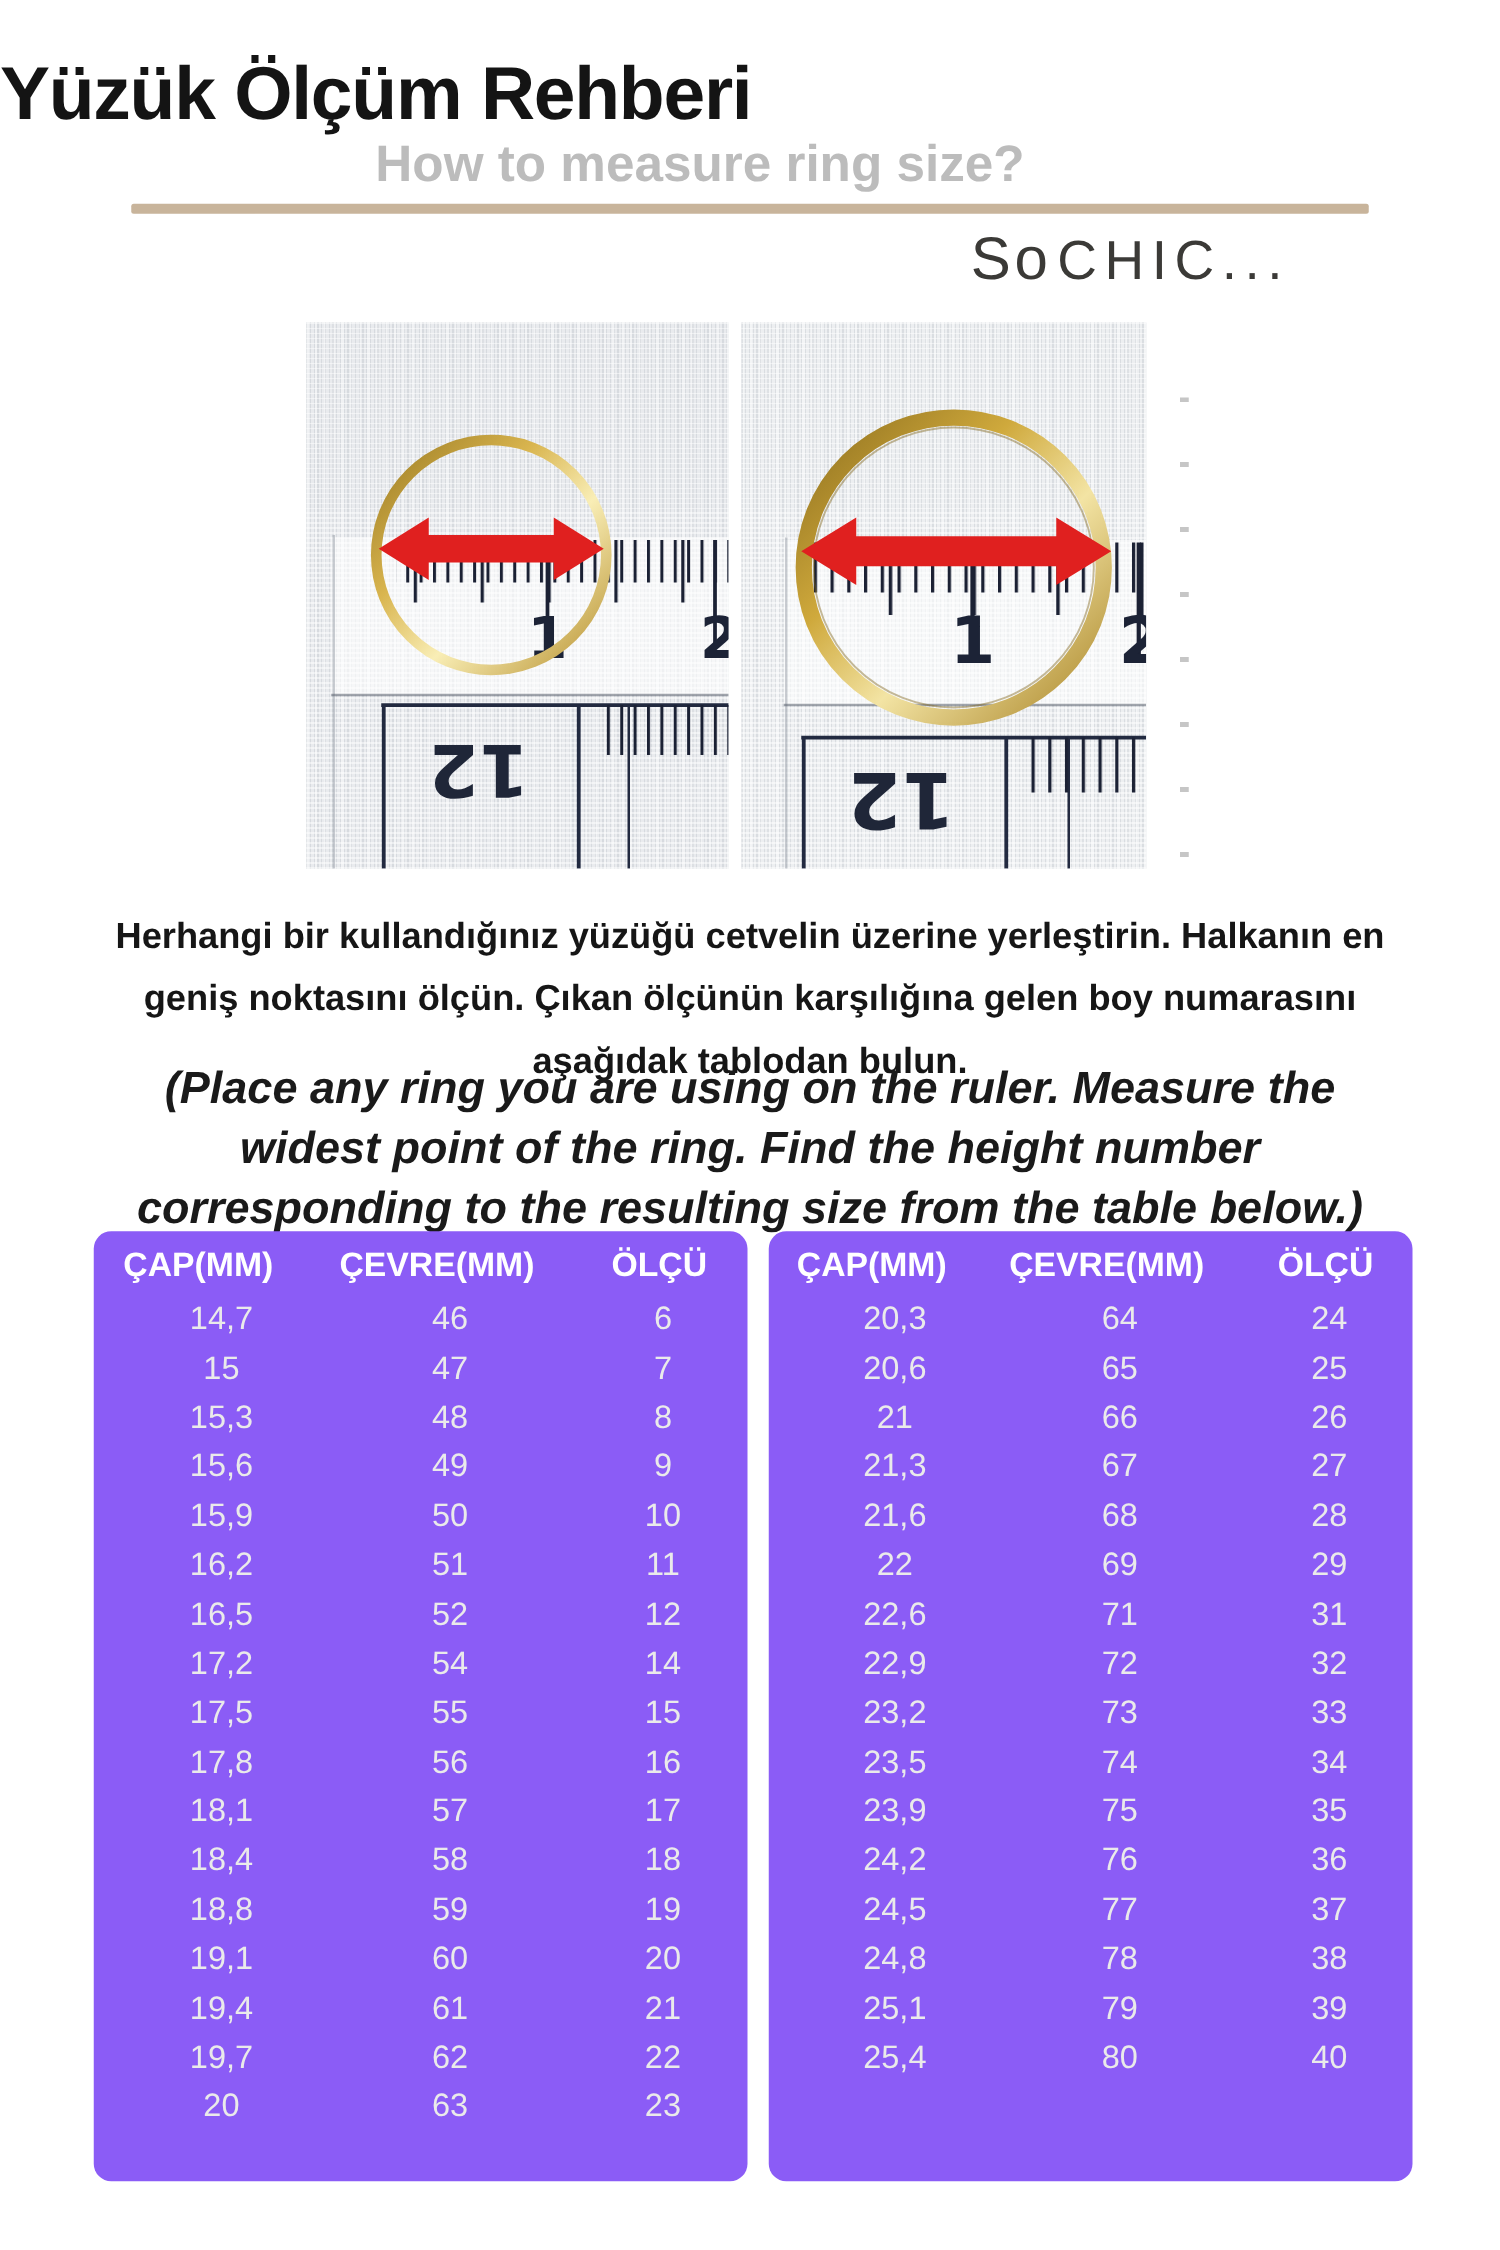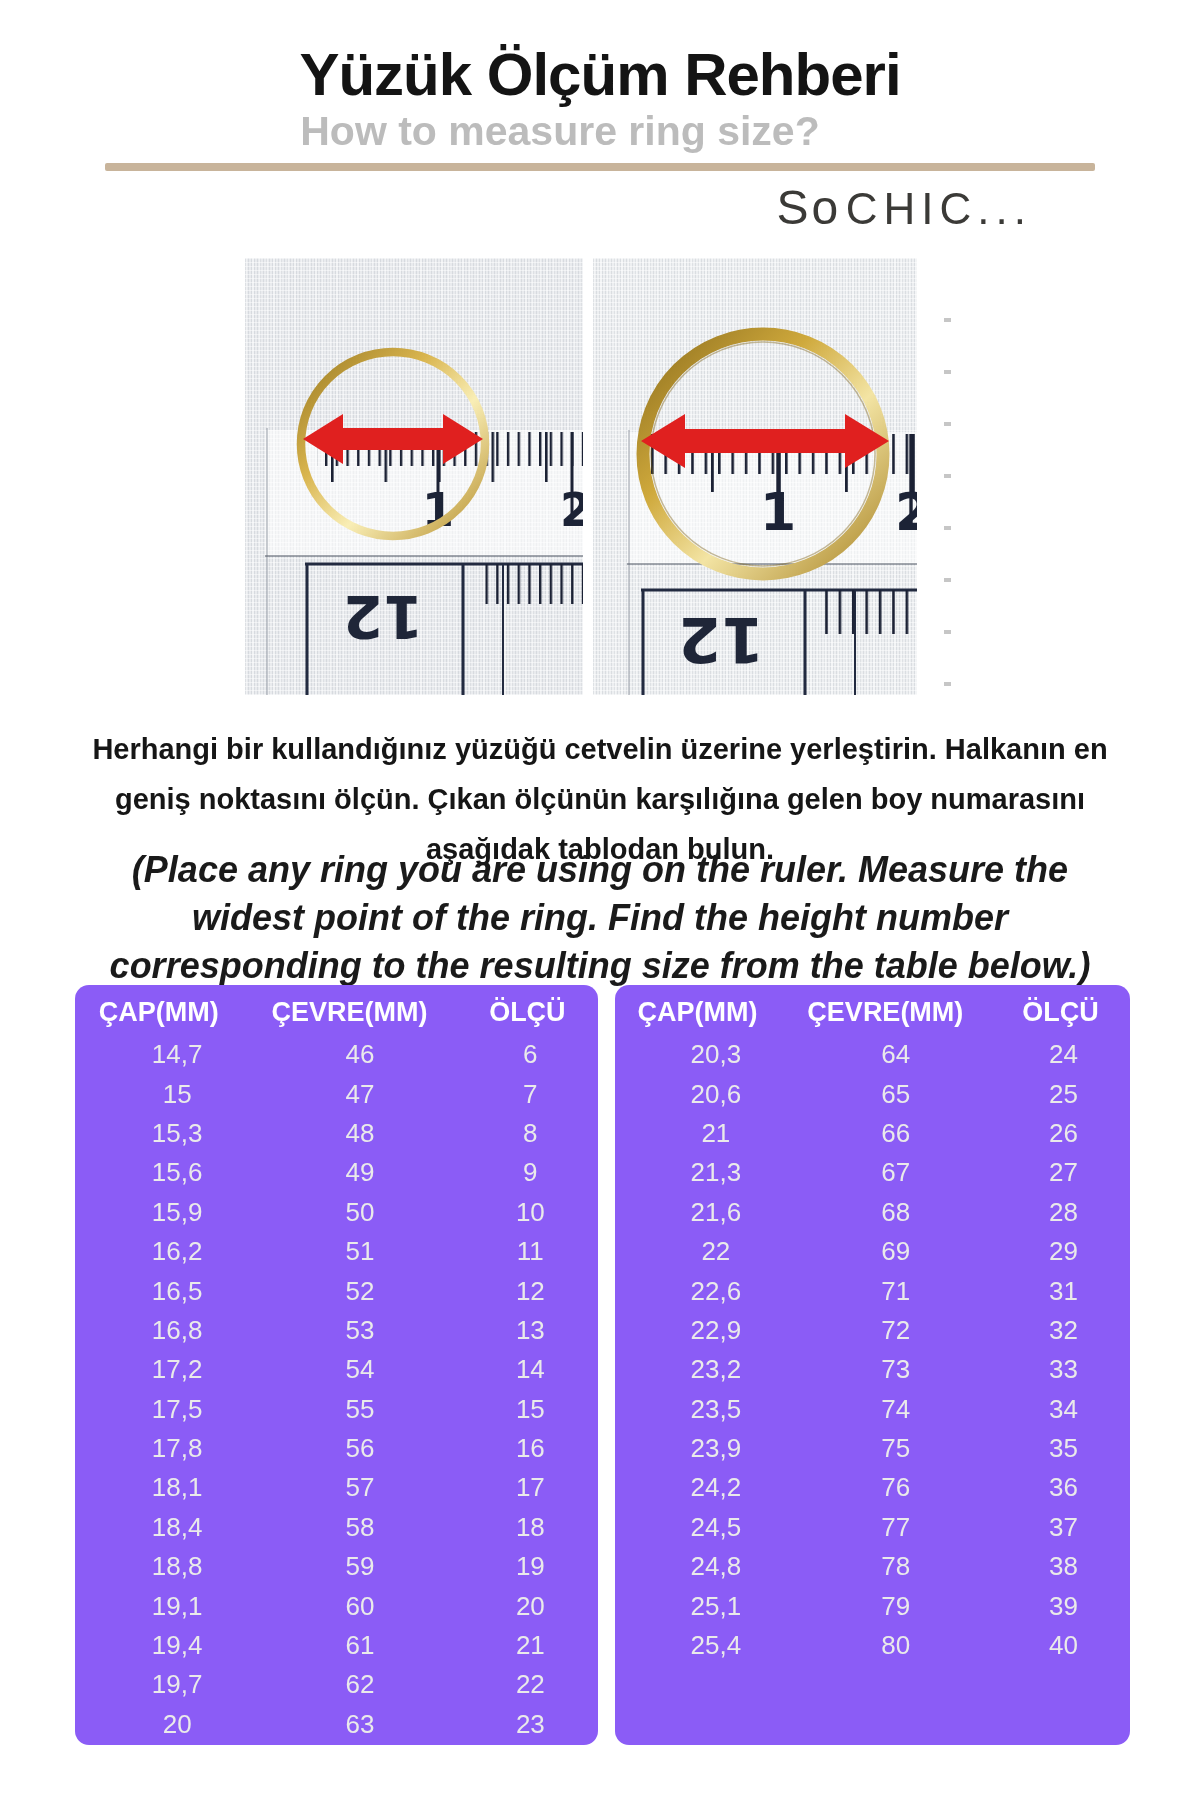--- a/index.html
+++ b/index.html
@@ -2,21 +2,21 @@
 <html><head>
 <meta charset="utf-8">
 <style>
   html,body{margin:0;padding:0;}
   body{
     width:1200px;height:1800px;position:relative;background:#ffffff;
     font-family:"Liberation Sans",sans-serif;overflow:hidden;
   }
   
   .title{
-    position:absolute;top:40px;left:0;width:1200px;text-align:center;
+    position:absolute;top:40px;left:0;width:1200px;text-align:left;
     font-size:60px;font-weight:700;color:#141414;letter-spacing:-1px;
   }
   .subtitle{
     position:absolute;top:108px;left:0;width:1120px;text-align:center;
     font-size:41px;font-weight:700;color:#bcbcbc;letter-spacing:0px;
   }
   .rule{
     position:absolute;top:163px;left:105px;width:990px;height:8px;
     background:#c8b49b;border-radius:2px;
   }
@@ -204,25 +204,20 @@
         <div class="tcell">16,2</div>
         <div class="tcell">51</div>
         <div class="tcell">11</div>
       </div>
       <div class="trow">
         <div class="tcell">16,5</div>
         <div class="tcell">52</div>
         <div class="tcell">12</div>
       </div>
       <div class="trow">
-        <div class="tcell">16,8</div>
-        <div class="tcell">53</div>
-        <div class="tcell">13</div>
-      </div>
-      <div class="trow">
         <div class="tcell">17,2</div>
         <div class="tcell">54</div>
         <div class="tcell">14</div>
       </div>
       <div class="trow">
         <div class="tcell">17,5</div>
         <div class="tcell">55</div>
         <div class="tcell">15</div>
       </div>
       <div class="trow">

